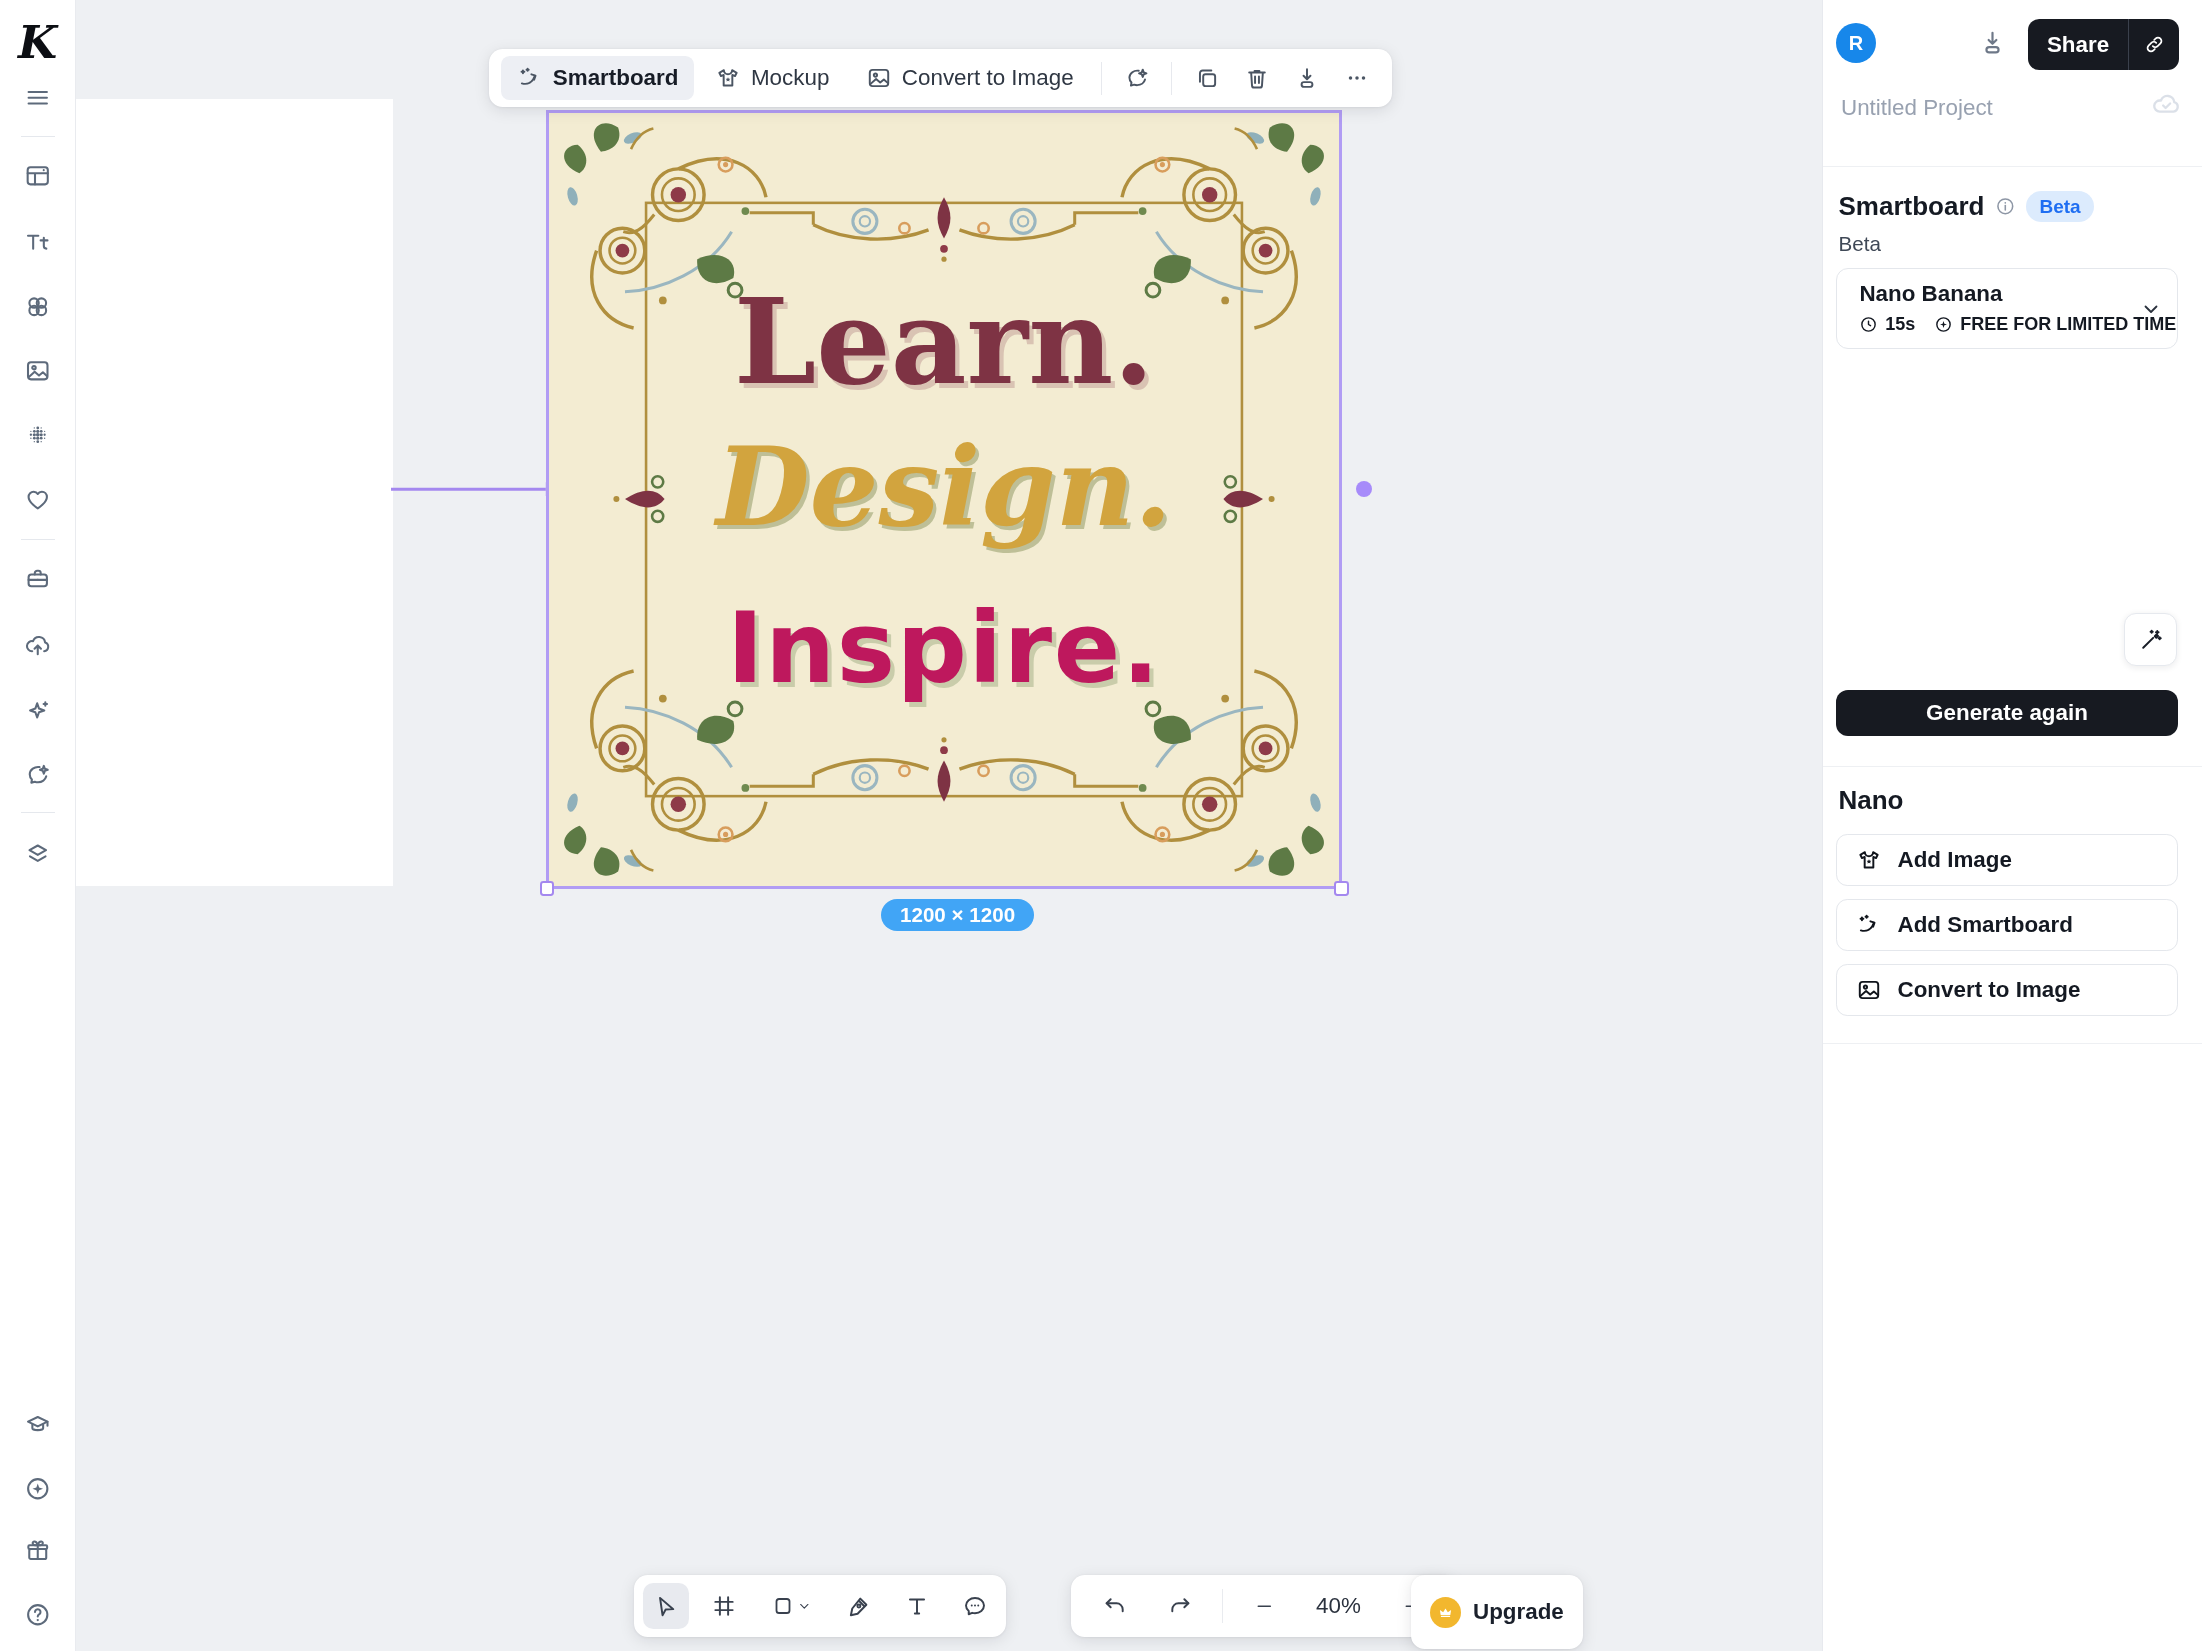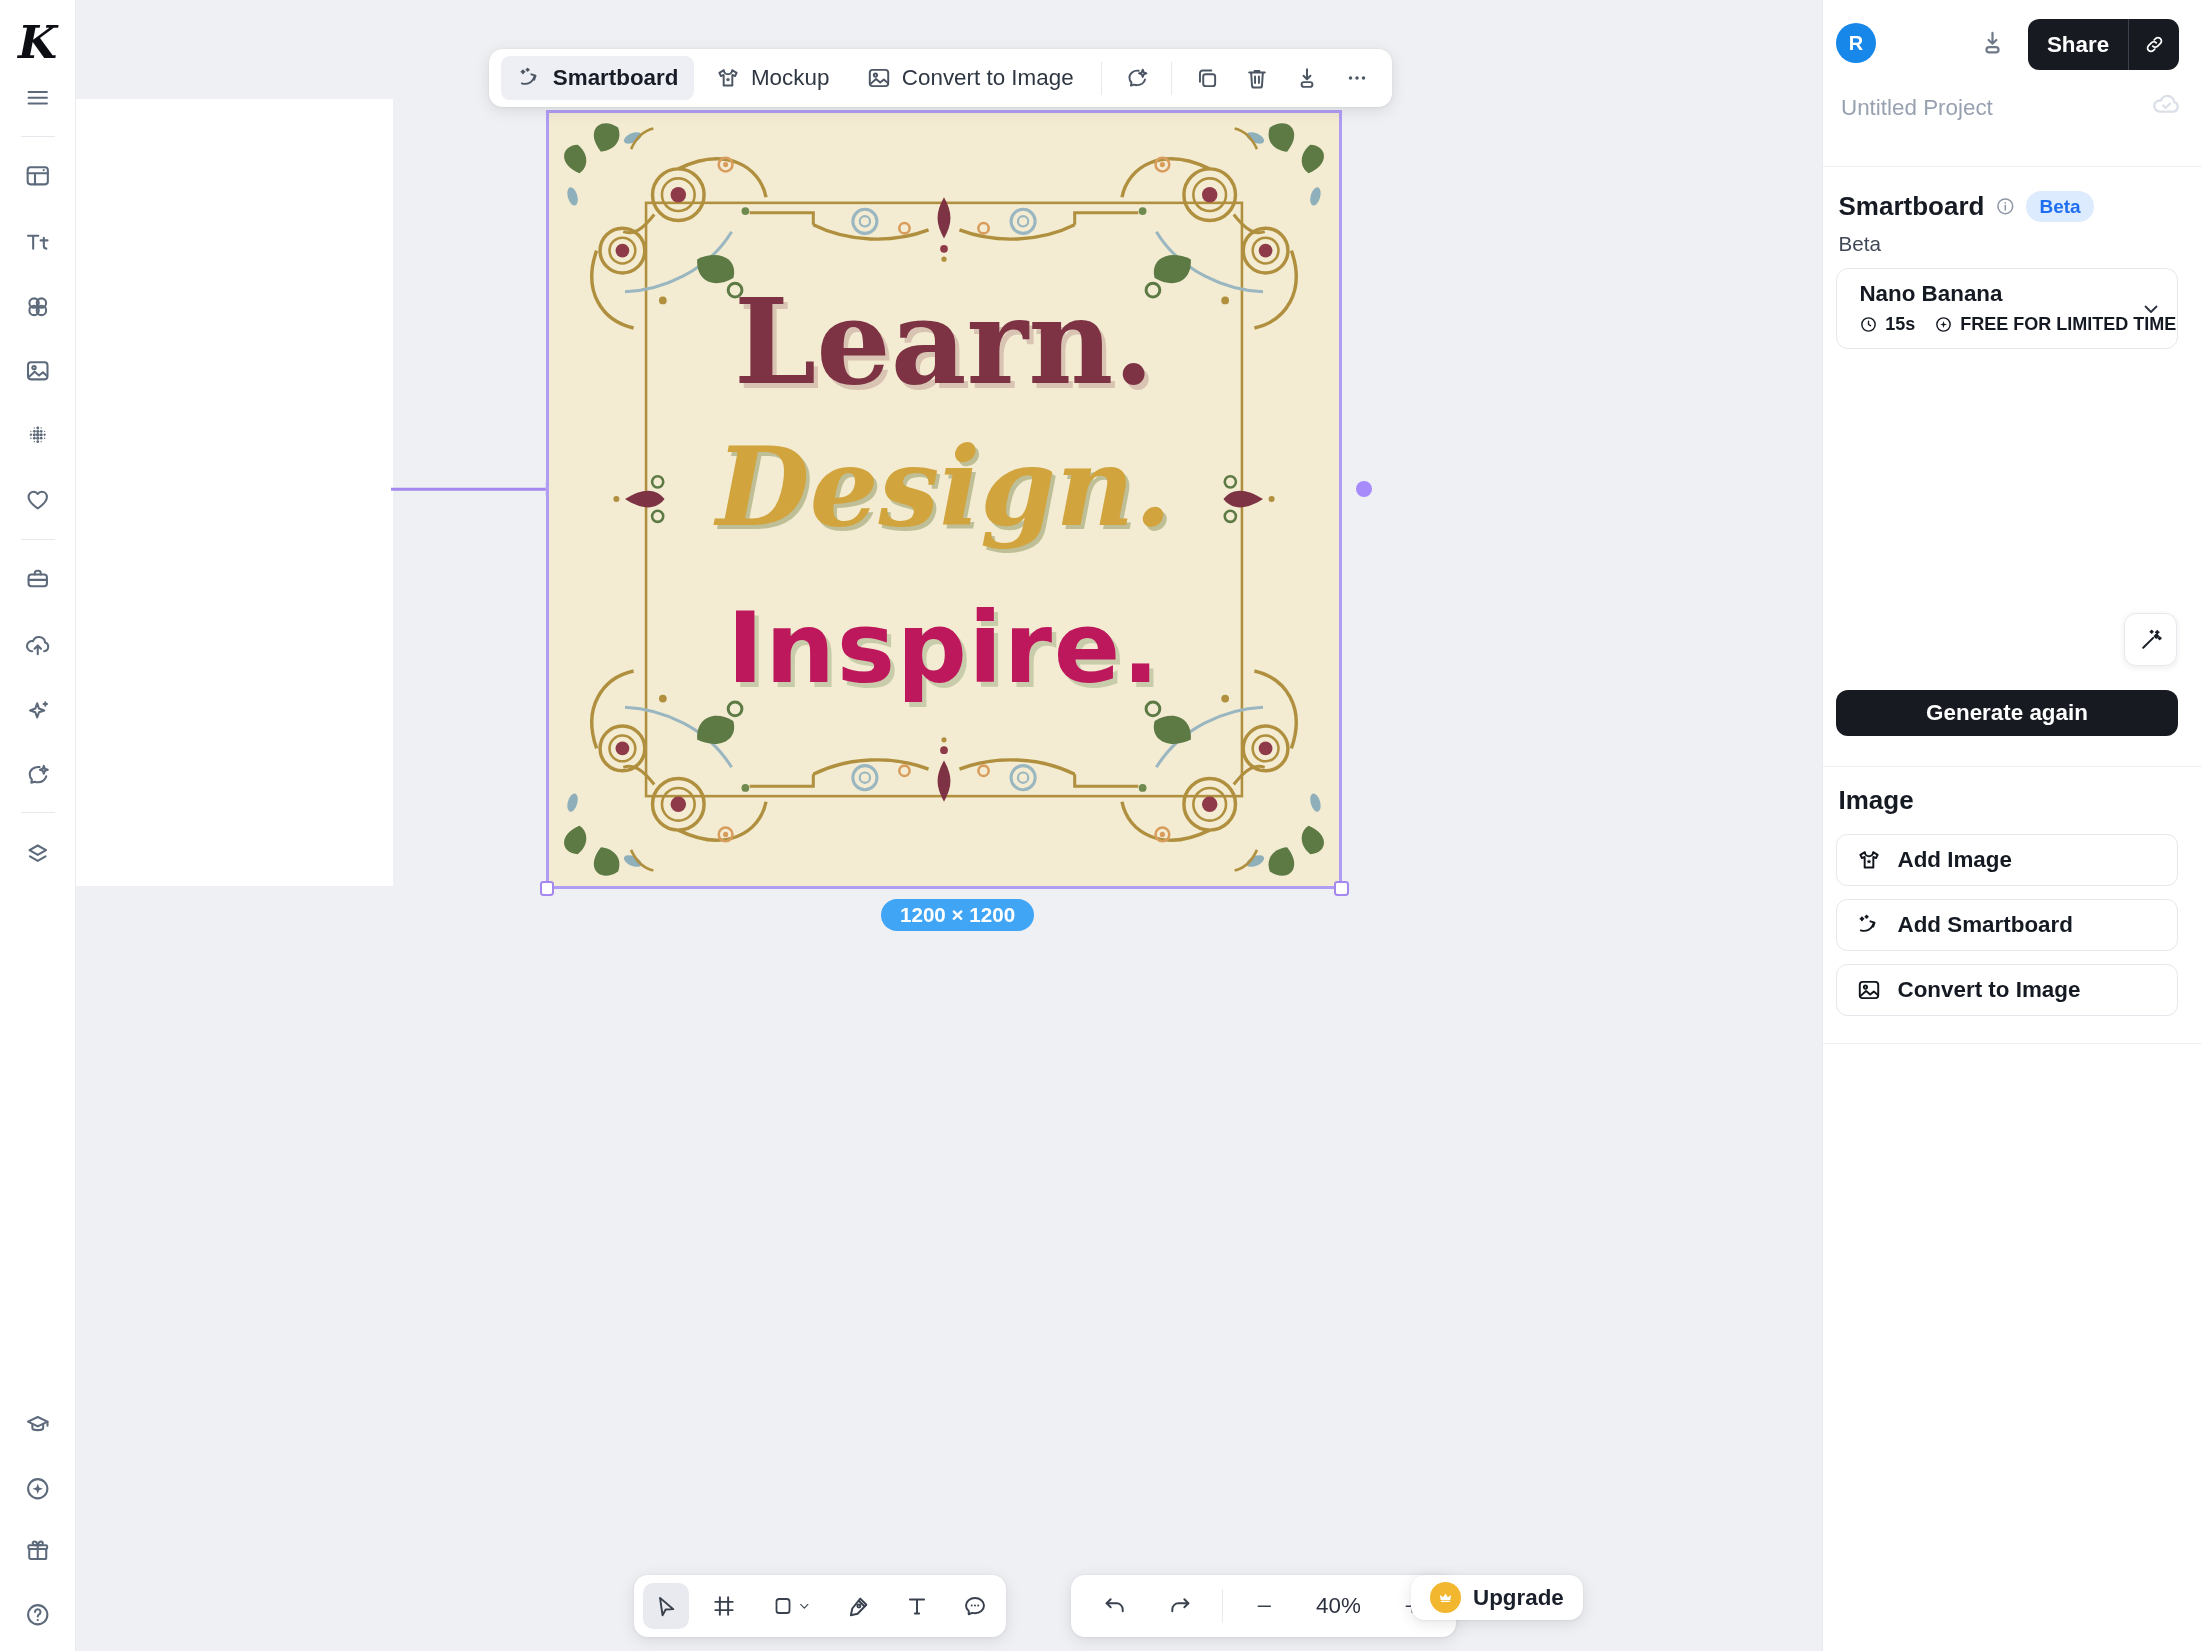--- a/index.html
+++ b/index.html
@@ -33,21 +33,21 @@
   .bar { position:absolute; background:#ffffff; border-radius:13.8px; box-shadow:0 3.4px 15.5px rgba(20,24,34,.10), 0 0.9px 2.6px rgba(20,24,34,.06); display:flex; align-items:center; }
   .top-toolbar { left:413px; top:49px; height:58px; padding:0 12px; gap:5.2px; z-index:30; }
   .tb-item { display:flex; align-items:center; gap:10.3px; padding:0 15.5px; height:44px; border-radius:8.6px; font-size:22.4px; color:#2f3743; font-weight:500; cursor:pointer; white-space:nowrap; }
   .tb-item.active { background:#edeff4; color:#171c26; font-weight:600; }
   .tb-item svg, .tb-icbtn svg { width:26px; height:26px; color:#4b5563; }
   .tb-icbtn { width:45px; height:44px; border-radius:8.6px; display:flex; align-items:center; justify-content:center; cursor:pointer; }
   .tb-div { width:0.9px; height:33px; background:#e7e9ee; margin:0 6.9px; }
 
   .bottom-bar1 { left:558px; top:1575px; height:62px; padding:0 8.6px; gap:12px; }
   .bottom-bar2 { left:995px; top:1575px; height:62px; padding:0 20.6px; gap:19px; }
-  .bottom-bar3 { left:1335px; top:1575px; height:45px; padding:0 19px; gap:12px; }
+  .bottom-bar3 { left:1335px; top:1575px; height:74px; padding:0 19px; gap:12px; }
   .bt-btn { width:46px; height:46px; border-radius:10.3px; display:flex; align-items:center; justify-content:center; color:#39414e; cursor:pointer; }
   .bt-btn.active { background:#e8eaef; }
   .bt-btn svg { width:26px; height:26px; }
   .zoom-val { font-size:22.4px; color:#2b323e; font-weight:500; min-width:64px; text-align:center; }
   .coin { width:31px; height:31px; border-radius:50%; background:#f2b72e; display:flex; align-items:center; justify-content:center; }
   .coin svg { width:17px; height:17px; color:#ffffff; }
   .upgrade-lb { font-size:22.4px; font-weight:600; color:#1a202b; }
 
   
   .panel { position:absolute; right:0; top:0; width:381px; height:100%; background:#ffffff; border-left:0.9px solid #e7e9ee; z-index:50; }
@@ -495,21 +495,21 @@
 
     <div class="wand-btn" style="top:613px; left:301px; position:absolute;">
       <svg class="stroke" viewBox="0 0 24 24">
           <path d="M4.8 19.2 14 10M15.5 8.5l1.6-1.6 1.4 1.4-1.6 1.6z"></path>
           <path d="M17.8 3.6v2.4M16.6 4.8H19M20 9.4v2M19 10.4h2M12.6 3.4v2M11.6 4.4h2"></path>
         </svg>
     </div>
 
     <div class="gen-btn">Generate again</div>
     <div class="p-div" style="top:766px"></div>
-    <div class="tools-title">Image</div>
+    <div class="tools-title">Nano</div>
 
     <div class="tool-btn" style="top:834px">
       <svg class="stroke" viewBox="0 0 24 24">
           <path d="M8.2 4.8L4 7.2l1.5 3L8 9.2V19h8V9.2l2.5 1 1.5-3-4.2-2.4a3.8 3.8 0 0 1-7.6 0z"></path>
           <path d="M12 11.2l.7 1.4 1.5.2-1.1 1 .3 1.5-1.4-.7-1.4.7.3-1.5-1.1-1 1.5-.2z" fill="currentColor" stroke="none"></path>
         </svg>
       <span>Add Image</span>
     </div>
     <div class="tool-btn" style="top:899px">
       <svg class="stroke" viewBox="0 0 24 24">

